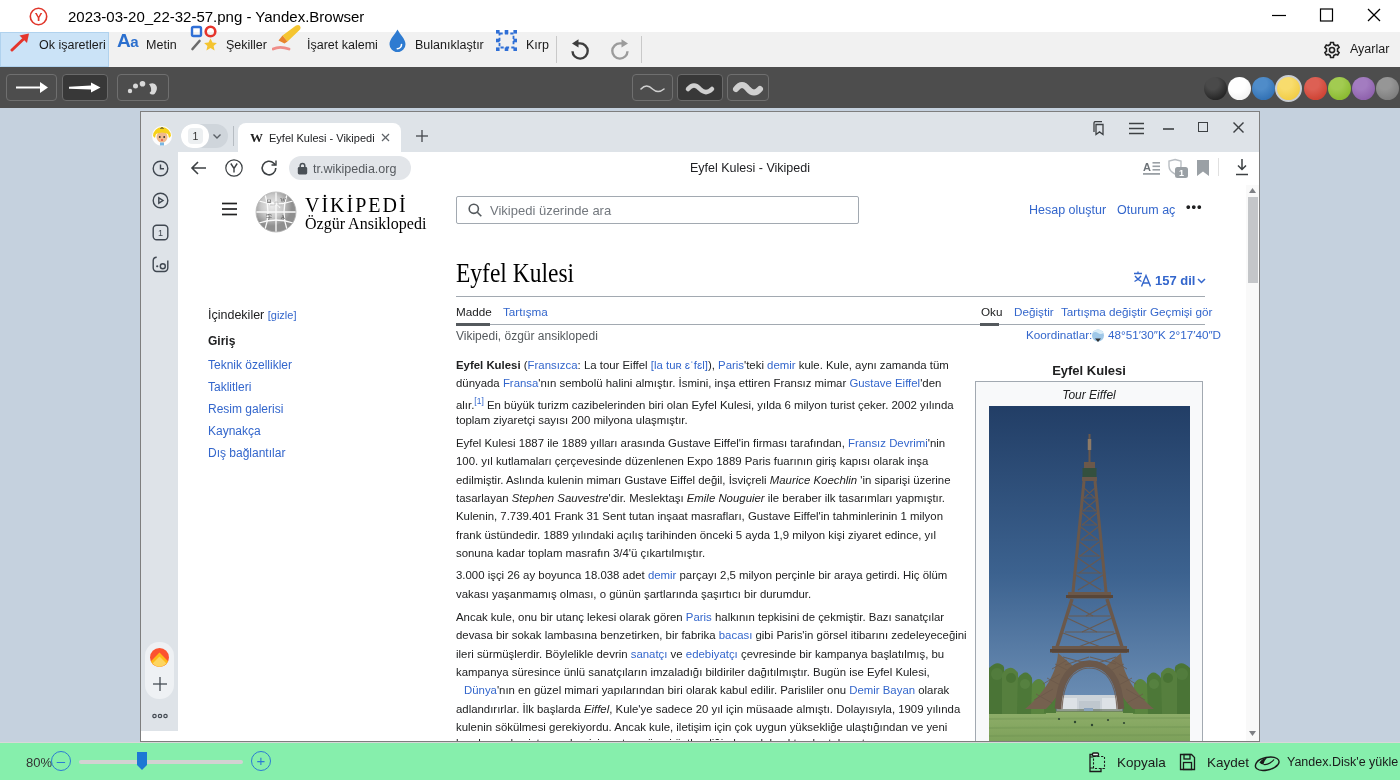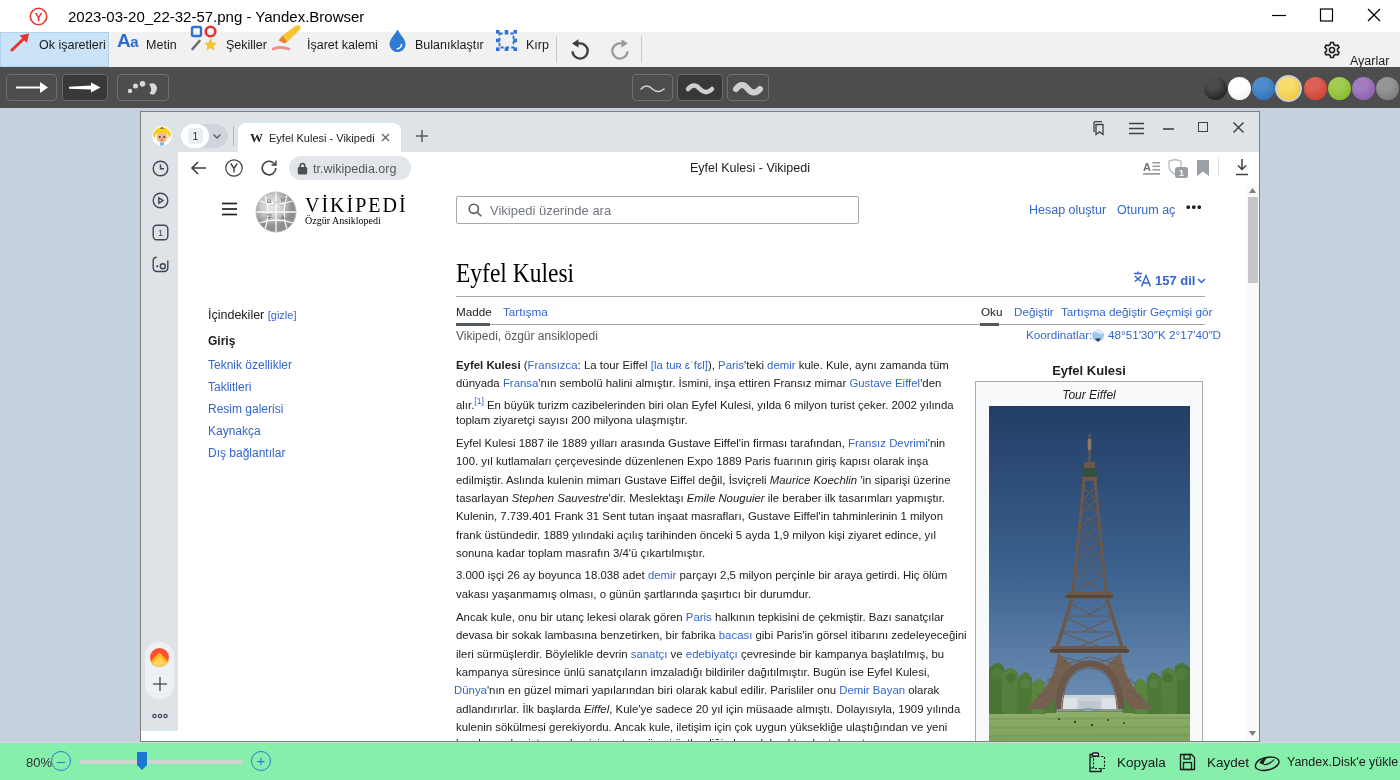--- a/index.html
+++ b/index.html
@@ -125,21 +125,21 @@
     </svg>
     <svg class="abs" style="left:609px;top:7px" width="22" height="22" viewBox="0 0 22 22">
       <path d="M18.5 12.2 A7.6 7.6 0 1 1 11 4.4 L14 4.4" fill="none" stroke="#9b9b9b" stroke-width="2.4"></path>
       <path d="M12.5 0.2 L19 4.4 L12.5 8.6 Z" fill="#9b9b9b"></path>
     </svg>
     <div class="vsep" style="left:641px"></div>
     <svg class="abs" style="left:1322px;top:8px" width="20" height="20" viewBox="0 0 24 24" fill="none" stroke="#222" stroke-width="1.9">
       <circle cx="12" cy="12" r="3.1"></circle>
       <path d="M10.3 3 h3.4 l.5 2.5 a7 7 0 0 1 2.2 1.3 l2.4 -.8 1.7 2.9 -1.9 1.7 a7 7 0 0 1 0 2.8 l1.9 1.7 -1.7 2.9 -2.4 -.8 a7 7 0 0 1 -2.2 1.3 l-.5 2.5 h-3.4 l-.5 -2.5 a7 7 0 0 1 -2.2 -1.3 l-2.4 .8 -1.7 -2.9 1.9 -1.7 a7 7 0 0 1 0 -2.8 l-1.9 -1.7 1.7 -2.9 2.4 .8 a7 7 0 0 1 2.2 -1.3 Z"></path>
     </svg>
-    <div class="abs" style="left:1350px;top:22px">Ayarlar</div>
+    <div class="abs" style="left:1350px;top:10px">Ayarlar</div>
   </div>
 
   <div class="abs" id="darkbar">
     <div class="dbtn" style="left:6px;width:51px">
       <svg width="49" height="25" viewBox="0 0 49 25">
           <line x1="9" y1="12.5" x2="34" y2="12.5" stroke="#fff" stroke-width="2"></line>
           <path d="M33 7 L41 12.5 L33 18 Z" fill="#fff"></path>
         </svg>
     </div>
     <div class="dbtn sel" style="left:62px;width:46px">
@@ -379,21 +379,21 @@
         <circle cx="21" cy="21" r="20" fill="none" stroke="#b5b5b5" stroke-width="0.8"></circle>
         <g fill="#555" font-family="Liberation Serif" font-size="6" text-anchor="middle">
           <text x="14" y="12">Ω</text>
           <text x="28" y="11">W</text>
           <text x="14" y="28">字</text>
           <text x="28" y="28">A</text>
         </g>
         <path d="M15 14 h5 v-3 h3 v3 h4" stroke="#bbb" stroke-width="0.8" fill="none"></path>
       </svg>
       <div class="abs serif" style="left:127px;top:9px;font-size:20px;letter-spacing:2px;color:#000">V<span style="font-size:20px">İKİPEDİ</span></div>
-      <div class="abs serif" style="left:127px;top:30px;font-size:10px;color:#000">Özgür Ansiklopedi</div>
+      <div class="abs serif" style="left:127px;top:30px;font-size:16px;color:#000">Özgür Ansiklopedi</div>
       <div class="abs" style="left:278px;top:11px;width:403px;height:28px;background:#fff;border:1px solid #a2a9b1;border-radius:2px"></div>
       <svg class="abs" style="left:290px;top:18px" width="14" height="14" viewBox="0 0 14 14" fill="none" stroke="#54595d" stroke-width="1.6">
         <circle cx="5.8" cy="5.8" r="4.6"></circle>
         <line x1="9.3" y1="9.3" x2="13.3" y2="13.3"></line>
       </svg>
       <div class="abs" style="left:312px;top:18px;font-size:13px;color:#72777d">Vikipedi üzerinde ara</div>
       <div class="abs" style="left:851px;top:18px;font-size:12.5px;color:#36c">Hesap oluştur</div>
       <div class="abs" style="left:939px;top:18px;font-size:12.5px;color:#36c">Oturum aç</div>
       <div class="abs" style="left:1008px;top:14px;font-size:13px;color:#202122;letter-spacing:1px;font-weight:bold">•••</div>
 
@@ -444,21 +444,21 @@
       <div class="bodyline" style="left:278px;top:307px">tasarlayan <i>Stephen Sauvestre</i>'dir. Meslektaşı <i>Emile Nouguier</i> ile beraber ilk tasarımları yapmıştır.</div>
       <div class="bodyline" style="left:278px;top:325px">Kulenin, 7.739.401 Frank 31 Sent tutan inşaat masrafları, Gustave Eiffel'in tahminlerinin 1 milyon</div>
       <div class="bodyline" style="left:278px;top:344px">frank üstündedir. 1889 yılındaki açılış tarihinden önceki 5 ayda 1,9 milyon kişi ziyaret edince, yıl</div>
       <div class="bodyline" style="left:278px;top:362px">sonuna kadar toplam masrafın 3/4'ü çıkartılmıştır.</div>
       <div class="bodyline" style="left:278px;top:384px">3.000 işçi 26 ay boyunca 18.038 adet <a class="wl">demir</a> parçayı 2,5 milyon perçinle bir araya getirdi. Hiç ölüm</div>
       <div class="bodyline" style="left:278px;top:403px">vakası yaşanmamış olması, o günün şartlarında şaşırtıcı bir durumdur.</div>
       <div class="bodyline" style="left:278px;top:426px">Ancak kule, onu bir utanç lekesi olarak gören <a class="wl">Paris</a> halkının tepkisini de çekmiştir. Bazı sanatçılar</div>
       <div class="bodyline" style="left:278px;top:444px">devasa bir sokak lambasına benzetirken, bir fabrika <a class="wl">bacası</a> gibi Paris'in görsel itibarını zedeleyeceğini</div>
       <div class="bodyline" style="left:278px;top:463px">ileri sürmüşlerdir. Böylelikle devrin <a class="wl">sanatçı</a> ve <a class="wl">edebiyatçı</a> çevresinde bir kampanya başlatılmış, bu</div>
       <div class="bodyline" style="left:278px;top:481px">kampanya süresince ünlü sanatçıların imzaladığı bildiriler dağıtılmıştır. Bugün ise Eyfel Kulesi,</div>
-      <div class="bodyline" style="left:276px;top:499px"><a class="wl">Dünya</a>'nın en güzel mimari yapılarından biri olarak kabul edilir. Parisliler onu <a class="wl">Demir Bayan</a> olarak</div>
+      <div class="bodyline" style="left:286px;top:499px"><a class="wl">Dünya</a>'nın en güzel mimari yapılarından biri olarak kabul edilir. Parisliler onu <a class="wl">Demir Bayan</a> olarak</div>
       <div class="bodyline" style="left:278px;top:518px">adlandırırlar. İlk başlarda <i>Eiffel</i>, Kule'ye sadece 20 yıl için müsaade almıştı. Dolayısıyla, 1909 yılında</div>
       <div class="bodyline" style="left:278px;top:536px">kulenin sökülmesi gerekiyordu. Ancak kule, iletişim için çok uygun yüksekliğe ulaştığından ve yeni</div>
       <div class="bodyline" style="left:278px;top:552px">kurulan radyo istasyonları için anten görevi üstlendiğinden yıkılmaktan kurtulmuştur.</div>
 
       <div class="abs" style="left:797px;top:178px;width:228px;text-align:center;font-size:13px;font-weight:bold;color:#202122">Eyfel Kulesi</div>
       <div class="abs" style="left:797px;top:196px;width:228px;height:400px;background:#f8f9fa;border:1px solid #a2a9b1"></div>
       <div class="abs" style="left:797px;top:203px;width:228px;text-align:center;font-size:12px;font-style:italic;color:#202122">Tour Eiffel</div>
 
       <svg class="abs" style="left:811px;top:221px" width="201" height="335" viewBox="0 0 201 335">
         <defs>

